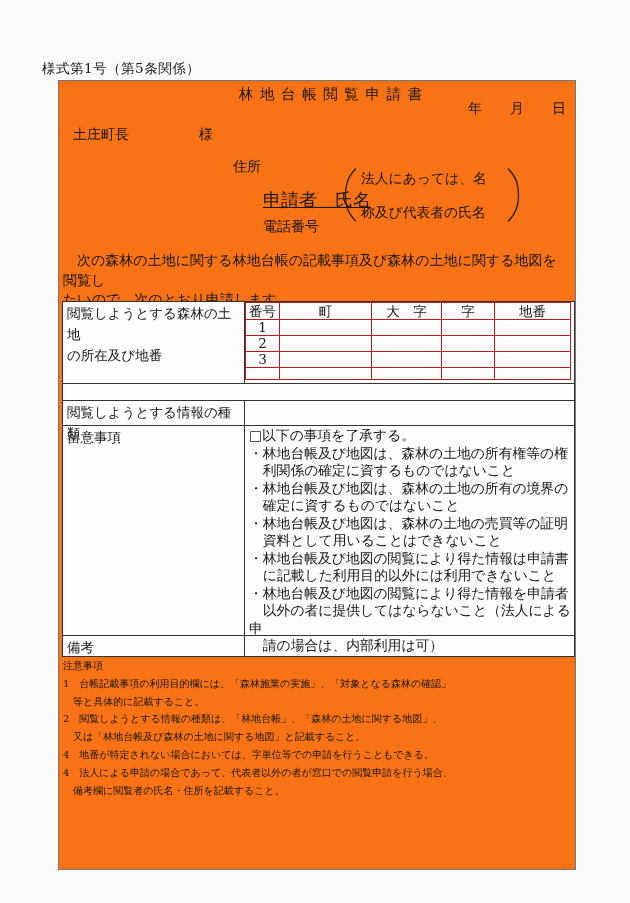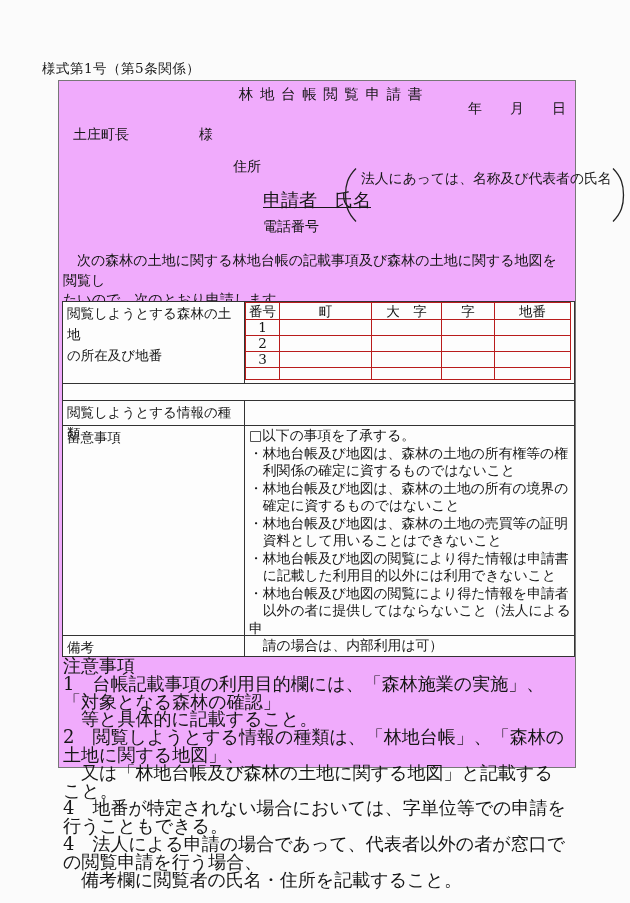--- a/index.html
+++ b/index.html
@@ -9,22 +9,22 @@
     font-family:"DejaVu Serif","Liberation Serif",serif;
     color:#161616;
     -webkit-font-smoothing:antialiased;
   }
   .page{position:relative;width:630px;height:903px;overflow:hidden;}
   .form-code{
     position:absolute;left:42px;top:60px;
     font-size:13.5px;letter-spacing:.5px;
   }
   .outer-box{
-    position:absolute;left:58px;top:80px;width:518px;height:688px;
-    border:1.5px solid #777;background:#f0abfc;box-sizing:border-box;
+    position:absolute;left:58px;top:80px;width:518px;height:790px;
+    border:1.5px solid #777;background:#f97316;box-sizing:border-box;
   }
   .form-title{
     position:absolute;left:0;top:4px;width:100%;
     text-align:center;font-size:14.5px;letter-spacing:1px;
     transform:translateX(14px);
   }
   .date-line{
     position:absolute;right:9px;top:19px;font-size:14px;
   }
   .addressee{position:absolute;left:14px;top:45px;font-size:14px;}
@@ -32,21 +32,21 @@
   .lbl-address{position:absolute;left:174px;top:77px;font-size:14px;}
   .lbl-name{position:absolute;left:204px;top:107px;font-size:18px;text-decoration:underline;}
   .lbl-phone{position:absolute;left:204px;top:137px;font-size:14px;}
   .corp-note{
     position:absolute;left:285px;top:86px;width:176px;height:56px;
     display:flex;align-items:stretch;
   }
   .corp-note .paren{flex:0 0 13px;}
   .corp-note .paren svg{display:block;}
   .corp-note .corp-lines{
-    flex:1;display:flex;flex-direction:row;justify-content:space-between;
+    flex:1;display:flex;flex-direction:column;justify-content:space-between;
     padding:3px 0 3px 4px;font-size:13.8px;line-height:16px;white-space:nowrap;
   }
   .intro{
     position:absolute;left:4px;top:170px;width:506px;
     font-size:14px;line-height:19.5px;white-space:pre-line;
   }
   
   .main-table{
     position:absolute;left:3px;top:220px;width:513px;
     border:1px solid #333;box-sizing:border-box;background:#fdfdfd;
@@ -72,21 +72,21 @@
     padding:0;height:15px;line-height:15px;
   }
   .parcel-table tr.hdr td{height:16px;line-height:16px;}
   .parcel-table tr.blank td{height:11px;}
   .notes-text{
     font-size:13.8px;line-height:17.5px;white-space:pre-line;
     padding:1px 2px 0 4px;
   }
   .footnotes{
     position:absolute;left:4px;top:576px;width:508px;
-    font-size:18px;line-height:17.8px;
+    font-size:10px;line-height:17.8px;
   }
   .footnote-item{white-space:pre-line;}
 </style>
 </head>
 <body>
 
 <div class="page">
 
   <div class="form-code">様式第1号（第5条関係）</div>
 

